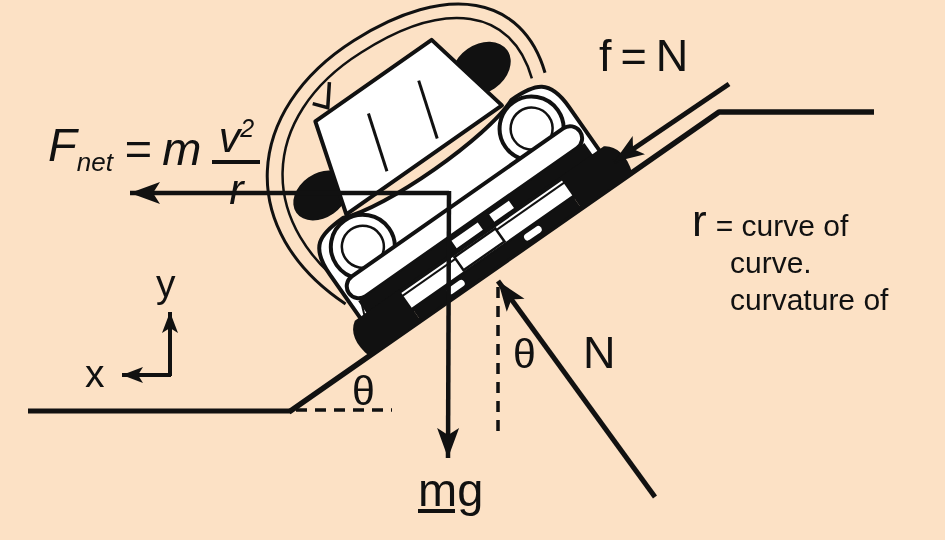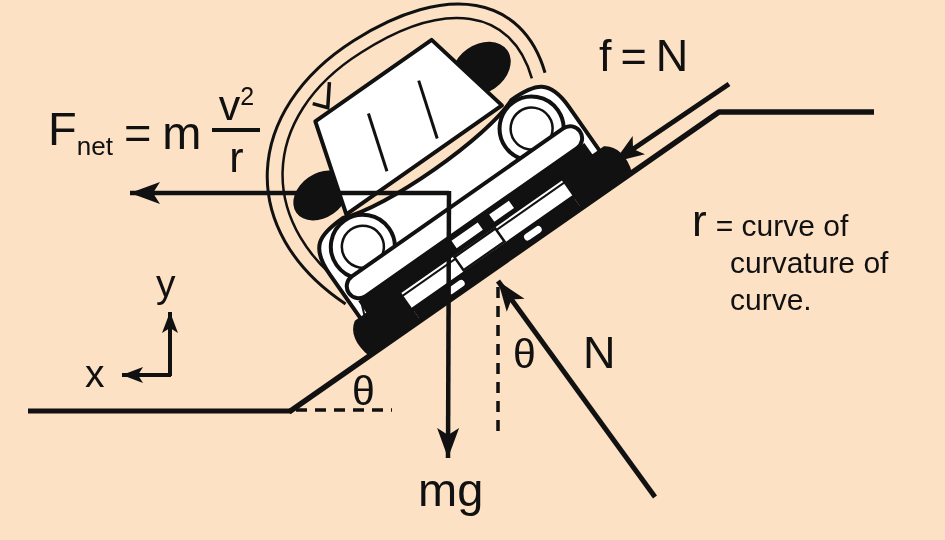--- a/index.html
+++ b/index.html
@@ -9,41 +9,41 @@
     height: 540px;
     background: #FCE1C5;
     overflow: hidden;
     font-family: "Liberation Sans", "DejaVu Sans", sans-serif;
     color: #111;
   }
   .stage svg { position: absolute; left: 0; top: 0; }
   .lbl { position: absolute; white-space: nowrap; }
 
   
-  .lbl-fnet { left: 48px; top: 85px; }
+  .lbl-fnet { left: 48px; top: 85px; font-style: italic; }
   .eq { display: flex; align-items: center; gap: 11px; font-size: 47px; }
   .eq sub { font-size: 26px; }
-  .frac { display: inline-flex; flex-direction: column; align-items: center; }
+  .frac { display: inline-flex; flex-direction: column; align-items: center; margin-top: 32px; }
   .frac .top { font-size: 43px; line-height: 0.95; }
   .frac .top sup { font-size: 25px; }
   .frac .bar { width: 48px; height: 4px; background: #111; margin: 2px 0 4px; }
   .frac .bot { font-size: 43px; line-height: 1; }
 
   
   .lbl-fric { left: 599px; top: 30px; }
   .fric { display: flex; align-items: center; gap: 9px; font-size: 45px; }
   .fric sub { font-size: 26px; }
 
   
   .lbl-radius { left: 692px; top: 206px; font-size: 30px; line-height: 37px; }
   .lbl-radius .l1 { display: flex; align-items: baseline; gap: 9px; }
   .rbig { font-size: 44px; line-height: 30px; }
   .indent { margin-left: 38px; }
 
-  .lbl-mg  { left: 418px; top: 462px; font-size: 47px; }
+  .lbl-mg  { left: 418px; top: 462px; font-size: 47px; text-decoration: underline; }
   .lbl-N   { left: 583px; top: 327px; font-size: 45px; }
   .lbl-thb { left: 352px; top: 368px; font-size: 41px; }
   .lbl-thn { left: 513px; top: 331px; font-size: 41px; }
   .lbl-x   { left: 85px;  top: 352px; font-size: 39px; }
   .lbl-y   { left: 156px; top: 262px; font-size: 39px; }
 </style>
 </head>
 <body>
 
 <div class="stage">
@@ -127,22 +127,22 @@
     <span>f</span>
     <span>=</span>
     <span>N</span>
   </div>
 
   <div class="lbl lbl-radius">
     <div class="l1">
       <span class="rbig">r</span>
       <span>= curve of</span>
     </div>
+    <div class="indent">curve.</div>
     <div class="indent">curvature of</div>
-    <div class="indent">curve.</div>
   </div>
 
   <div class="lbl lbl-mg">mg</div>
   <div class="lbl lbl-N">N</div>
   <div class="lbl lbl-thb">θ</div>
   <div class="lbl lbl-thn">θ</div>
   <div class="lbl lbl-x">x</div>
   <div class="lbl lbl-y">y</div>
 
 </div>

